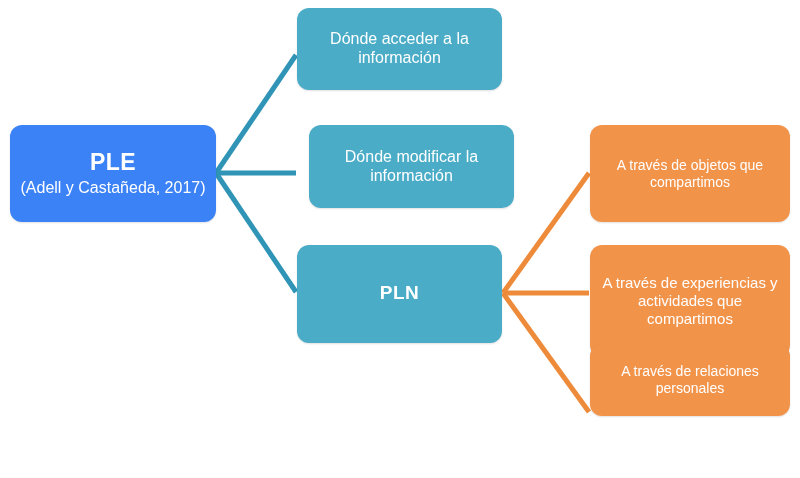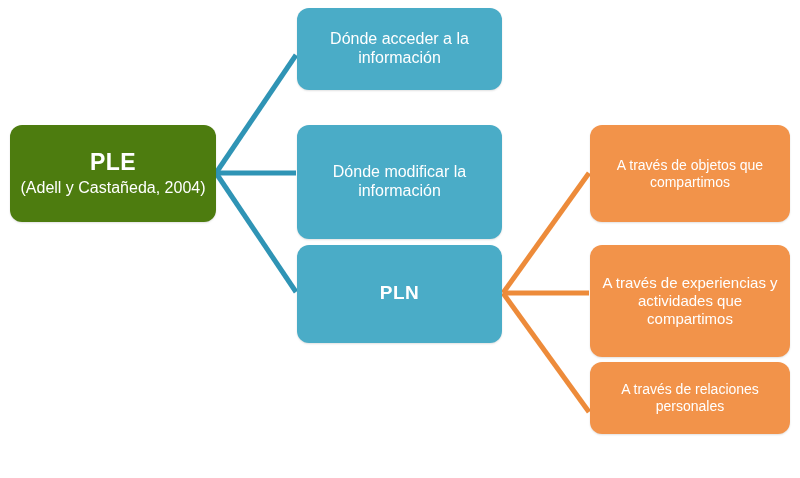--- a/index.html
+++ b/index.html
@@ -51,49 +51,49 @@
   .node .body {
     font-weight: normal;
   }
 
   
   #node-ple {
     left: 10px;
     top: 125px;
     width: 206px;
     height: 97px;
-    background: #4d7c0f;
+    background: #3b82f6;
     font-size: 16px;
   }
   #node-ple .title { font-size: 23px; margin-bottom: 3px; }
   #node-ple .body  { font-size: 16px; }
 
   
   .node.blue {
     background: #4AACC7;
     font-size: 16px;
     left: 297px;
     width: 205px;
   }
   #node-acceder  { top: 8px;   height: 82px; }
-  #node-modificar{ top: 125px; height: 114px; }
+  #node-modificar{ top: 125px; height: 83px; margin-left: 12px; }
   #node-pln      { top: 245px; height: 98px; }
   #node-pln .title { font-size: 19px; }
   #node-pln .body  { font-size: 16px; }
 
   
   .node.orange {
     background: #F2934A;
     left: 590px;
     width: 200px;
     font-size: 14px;
   }
   #node-objetos      { top: 125px; height: 97px; }
   #node-experiencias { top: 245px; height: 112px; font-size: 15px; }
-  #node-relaciones   { top: 362px; height: 72px; }
+  #node-relaciones   { top: 344px; height: 72px; }
 </style>
 </head>
 <body>
 
 <div id="canvas">
 
   <svg class="connectors" viewBox="0 0 800 478" xmlns="http://www.w3.org/2000/svg">
 
     <g stroke="#2F94B5" stroke-width="5" fill="none" stroke-linecap="butt">
       <line x1="216" y1="173" x2="296" y2="55"></line>
@@ -103,21 +103,21 @@
 
     <g stroke="#ED8B3A" stroke-width="5" fill="none" stroke-linecap="butt">
       <line x1="503" y1="293" x2="589" y2="173"></line>
       <line x1="503" y1="293" x2="589" y2="293"></line>
       <line x1="503" y1="293" x2="589" y2="412"></line>
     </g>
   </svg>
 
   <div class="node green" id="node-ple">
     <span class="title">PLE</span>
-    <span class="body">(Adell y Castañeda, 2004)</span>
+    <span class="body">(Adell y Castañeda, 2017)</span>
   </div>
 
   <div class="node blue" id="node-acceder">
     <span class="body">Dónde acceder a la información</span>
   </div>
 
   <div class="node blue" id="node-modificar">
     <span class="body">Dónde modificar la información</span>
   </div>
 

